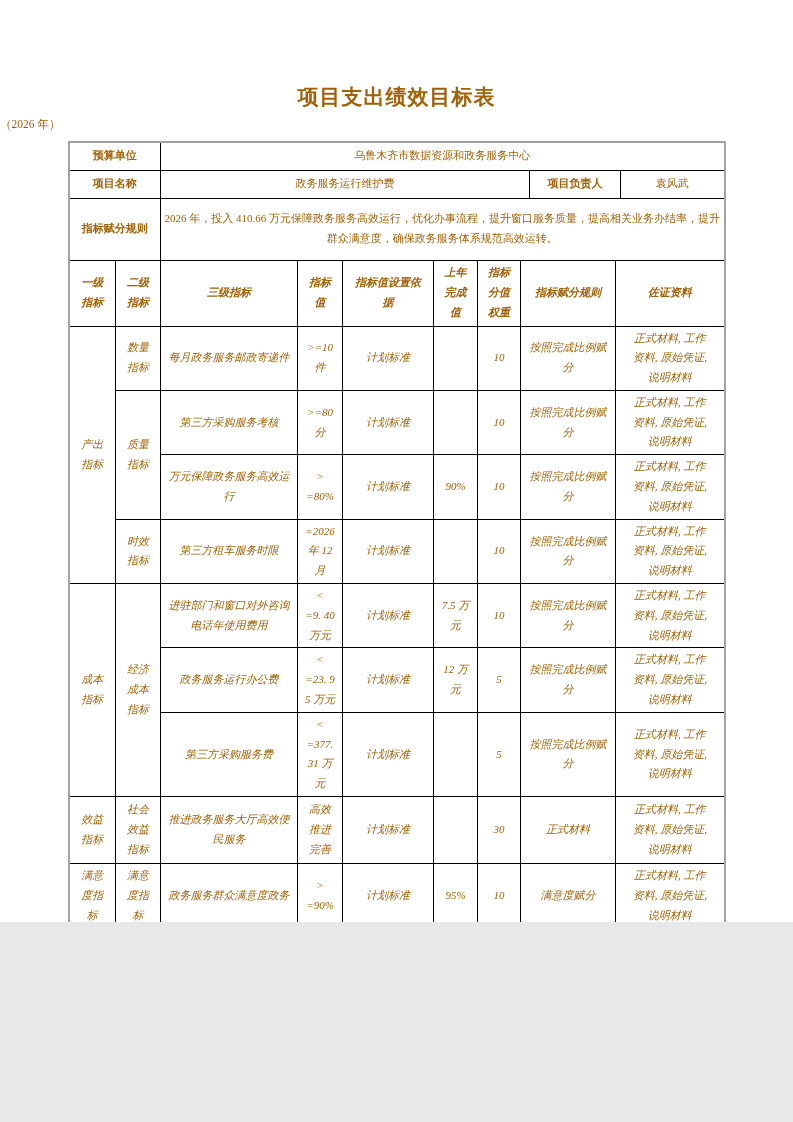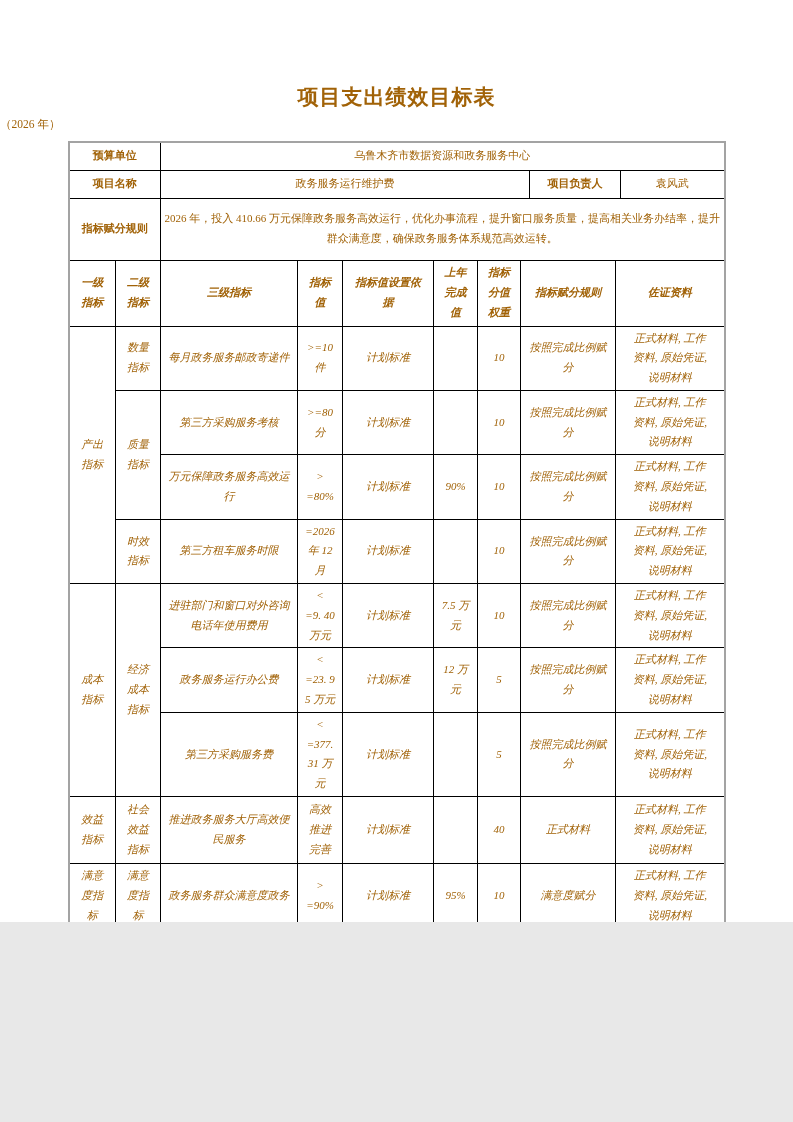--- a/index.html
+++ b/index.html
@@ -263,21 +263,21 @@
         <td>社会
 效益
 指标</td>
         <td>推进政务服务大厅高效便
 民服务</td>
         <td>高效
 推进
 完善</td>
         <td>计划标准</td>
         <td></td>
-        <td>40</td>
+        <td>30</td>
         <td>正式材料</td>
         <td>正式材料, 工作
 资料, 原始凭证,
 说明材料</td>
       </tr>
 
       <tr style="height:61px">
         <td>满意
 度指
 标</td>

